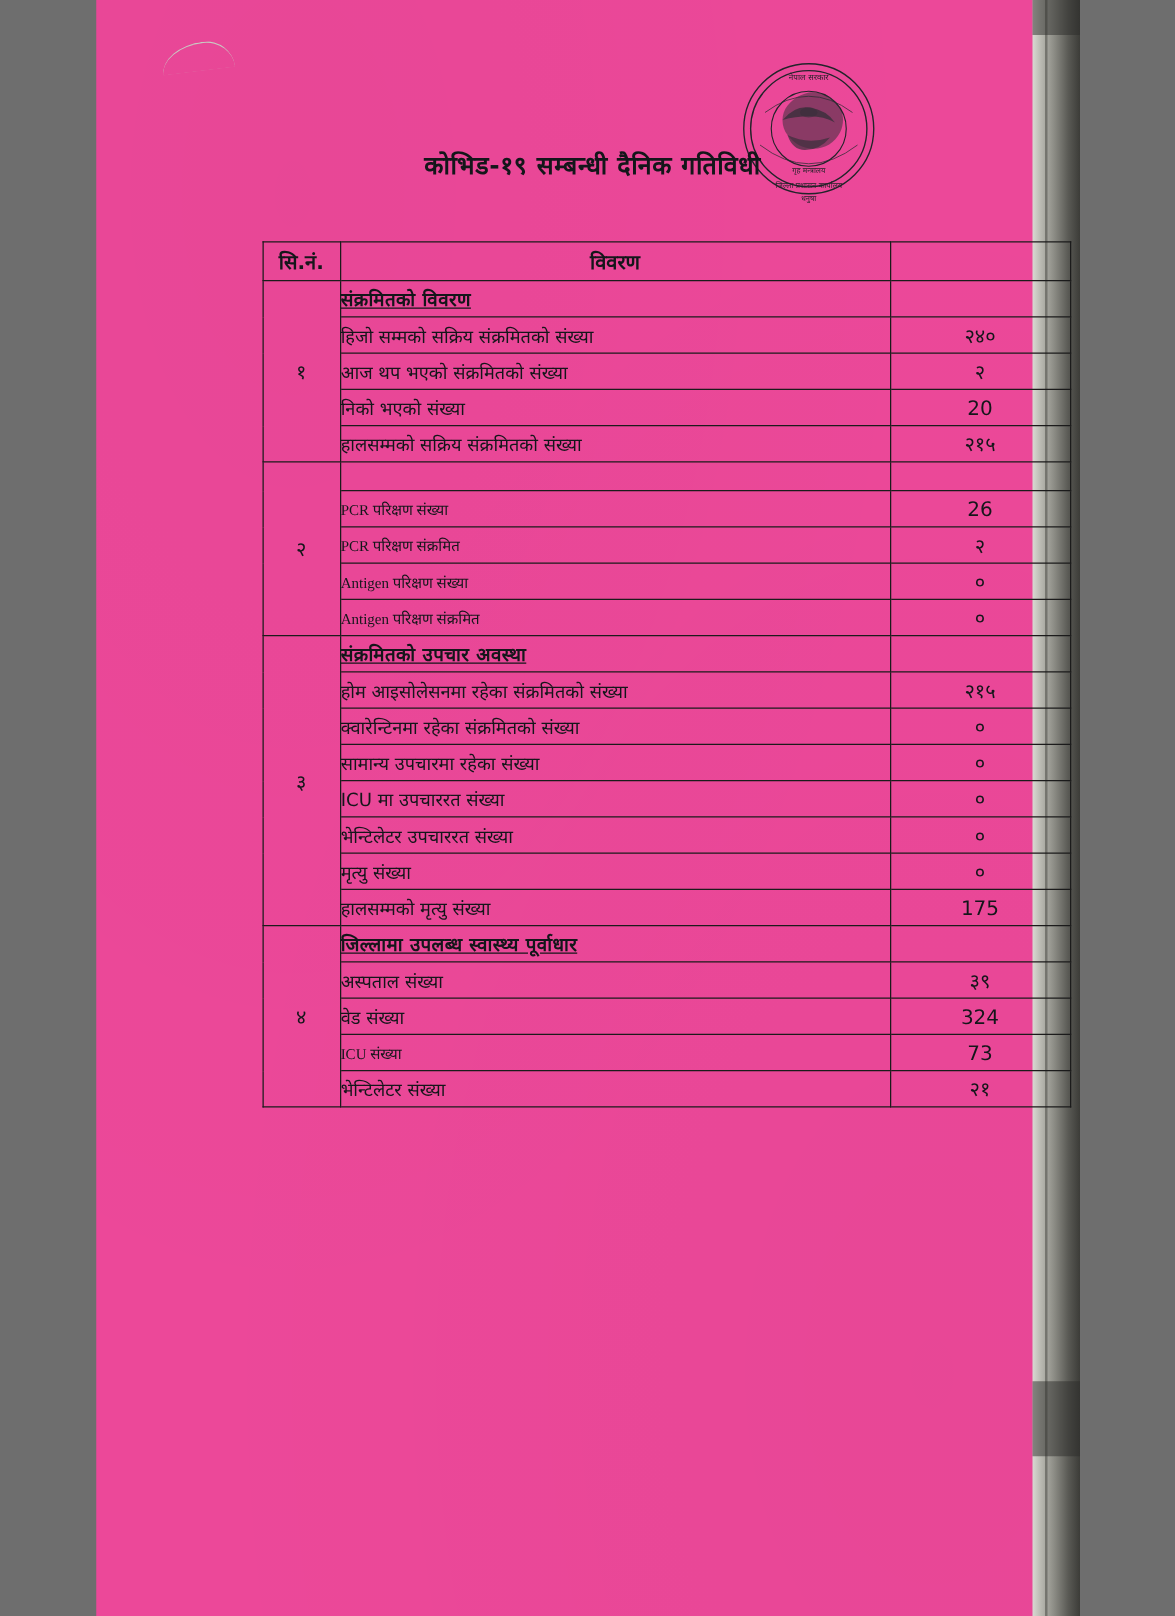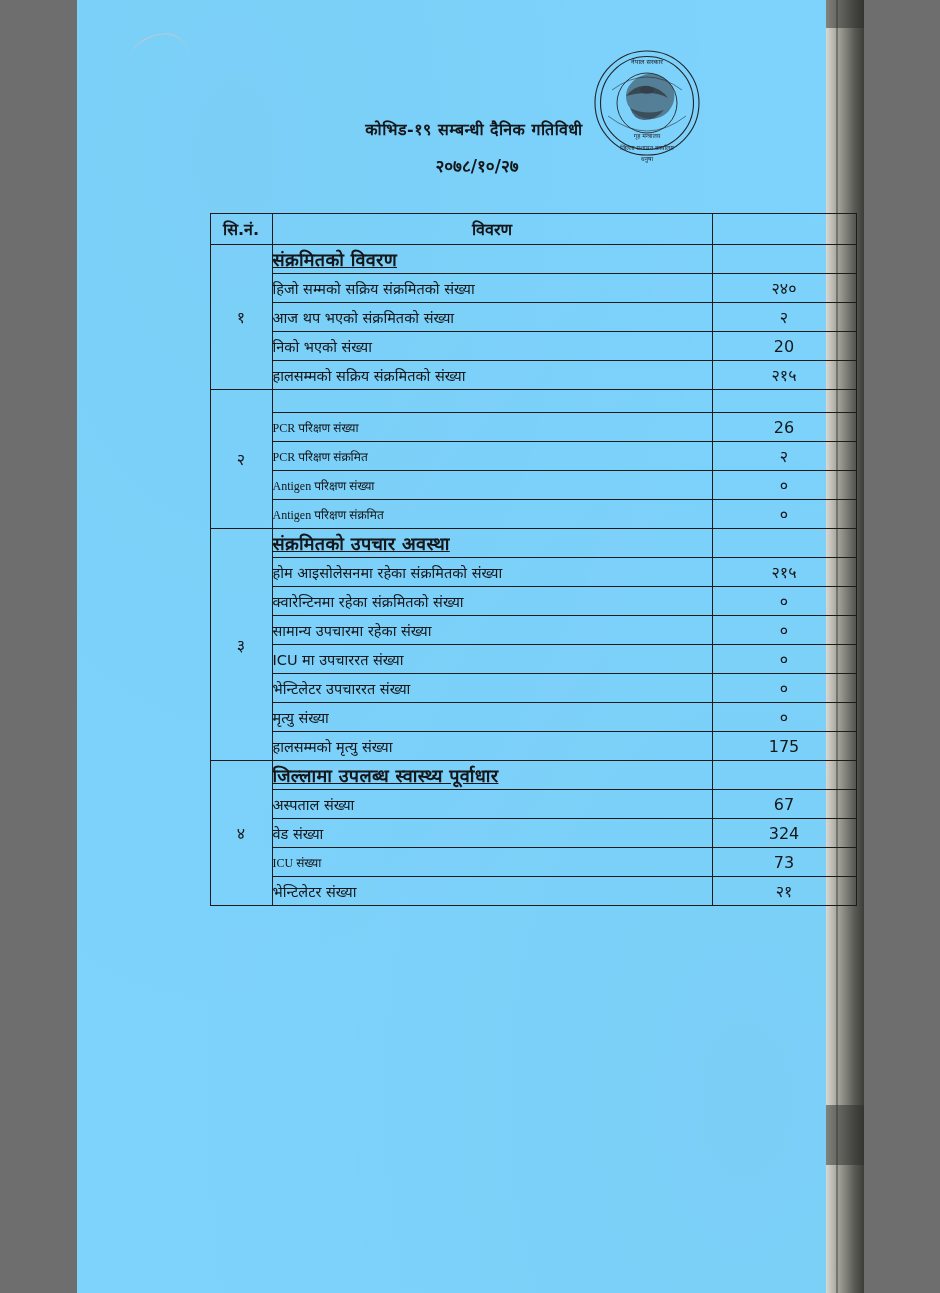--- a/index.html
+++ b/index.html
@@ -8,21 +8,21 @@
     background: #6e6e6e;
   }
   body {
     font-family: "DejaVu Sans", sans-serif;
   }
   .page {
     position: relative;
     width: 787px;
     height: 1293px;
     margin: 0 auto;
-    background: #7dd3fc;
+    background: #ec4899;
     overflow: hidden;
   }
   
   .scan-edge {
     position: absolute;
     top: 0;
     right: 0;
     width: 38px;
     height: 100%;
     background: linear-gradient(to right, #d9d9d2 0%, #b9b9b1 18%, #8d8d86 45%, #5a5a55 75%, #3c3c38 100%);
@@ -63,21 +63,21 @@
     transform: rotate(-7deg);
   }
 
   
   .header {
     position: absolute;
     left: 0; right: 0; top: 118px;
     text-align: center;
   }
   .doc-title {
-    font-size: 16px;
+    font-size: 20px;
     font-weight: bold;
     letter-spacing: .5px;
     color: #14161a;
     margin: 0;
     padding-left: 8px;
     text-align: center;
   }
   .doc-date {
     font-size: 17px;
     font-weight: bold;
@@ -98,21 +98,20 @@
 
   
   table.doc {
     position: absolute;
     left: 133px;
     top: 193px;
     width: 646px;
     border-collapse: collapse;
     table-layout: fixed;
     color: #14161a;
-    margin-top: 20px;
   }
   table.doc td, table.doc th {
     border: 1.3px solid #1b1b1b;
     padding: 0;
     vertical-align: middle;
   }
   col.c-sn   { width: 62px; }
   col.c-desc { width: 440px; }
   col.c-val  { width: 144px; }
 
@@ -132,21 +131,21 @@
     font-size: 14.5px;
     padding-left: 9px;
   }
   .val {
     height: 28px;
     text-align: center;
     font-size: 16px;
   }
   .section-title {
     font-weight: bold;
-    font-size: 18px;
+    font-size: 15px;
     text-decoration: underline;
     letter-spacing: .3px;
   }
   .no-right { border-right: none; }
   .latin { font-family: "Liberation Serif", serif; font-size: 12px; }
 </style>
 </head>
 <body>
 
 <div class="page">
@@ -181,21 +180,20 @@
         <text x="65" y="26">नेपाल सरकार</text>
         <text x="65" y="100" font-size="6">गृह मन्त्रालय</text>
         <text x="65" y="112" font-size="6">जिल्ला प्रशासन कार्यालय</text>
         <text x="65" y="123" font-size="6">धनुषा</text>
       </g>
     </svg>
   </div>
 
   <div class="header">
     <h1 class="doc-title">कोभिड-१९ सम्बन्धी दैनिक गतिविधी</h1>
-    <div class="doc-date">२०७८/१०/२७</div>
   </div>
 
   <table class="doc">
     <colgroup>
       <col class="c-sn">
         <col class="c-desc">
         <col class="c-val">
     </colgroup>
     <thead>
       <tr>
@@ -284,21 +282,21 @@
         <td class="val">175</td>
       </tr>
 
       <tr>
         <td class="sn no-right" rowspan="5">४</td>
         <td class="desc section-title">जिल्लामा उपलब्ध स्वास्थ्य पूर्वाधार</td>
         <td class="val"></td>
       </tr>
       <tr>
         <td class="desc">अस्पताल संख्या</td>
-        <td class="val">67</td>
+        <td class="val">३९</td>
       </tr>
       <tr>
         <td class="desc">वेड संख्या</td>
         <td class="val">324</td>
       </tr>
       <tr>
         <td class="desc latin">ICU संख्या</td>
         <td class="val">73</td>
       </tr>
       <tr>

